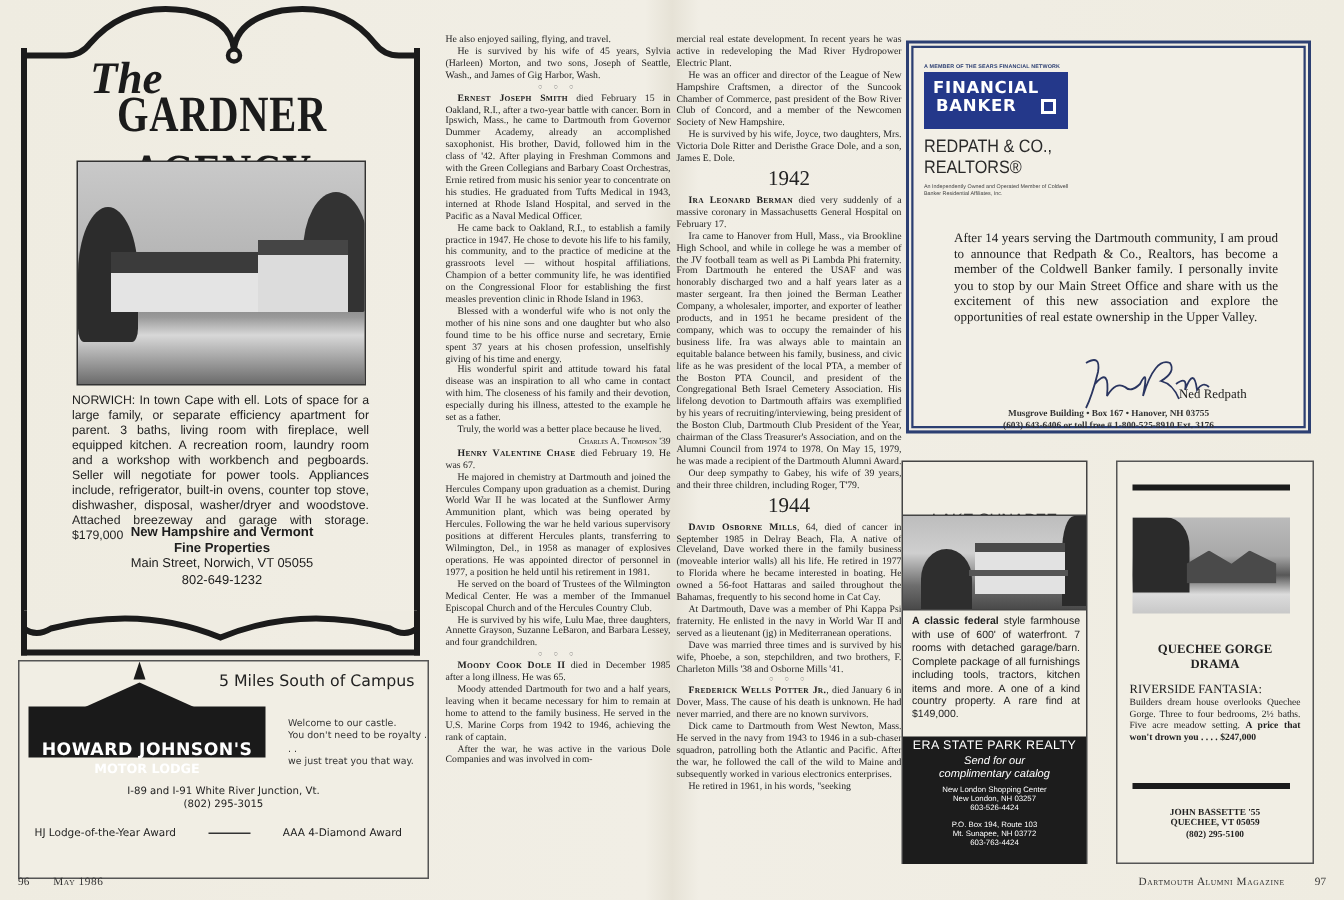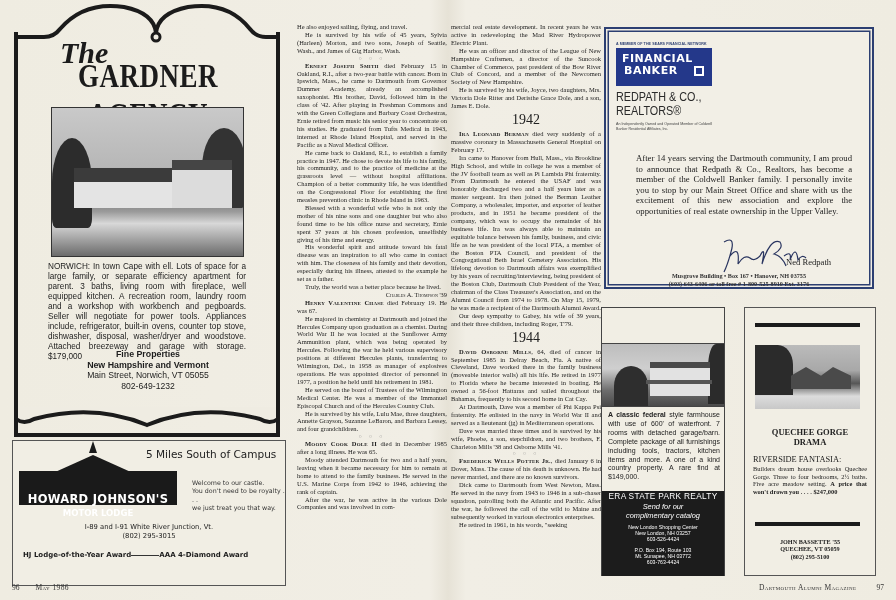--- a/index.html
+++ b/index.html
@@ -21,21 +21,21 @@
 
   
   .hojo { position: absolute; left: 12px; top: 440px; width: 274px; height: 146px; border: 1.5px solid #555; background: #f1eee4; }
   .hojo-miles { position: absolute; left: 133px; top: 7px; font-family: "DejaVu Sans", sans-serif; font-size: 10.5px; color: #222; }
   .hojo-roof { position: absolute; left: 18px; top: 0; width: 120px; height: 52px; }
   .hojo-logo { position: absolute; left: 6px; top: 30px; width: 158px; height: 34px; background: #1a1a1a; color: #fff; text-align: center; font-family: "DejaVu Sans", sans-serif; font-weight: bold; }
   .hojo-logo .l1 { font-size: 11.5px; line-height: 15px; margin-top: 21px; letter-spacing: 0.3px; }
   .hojo-logo .l2 { font-size: 8.5px; line-height: 12px; }
   .hojo-slogan { position: absolute; left: 179px; top: 38px; font-family: "DejaVu Sans", sans-serif; font-size: 6.3px; line-height: 8.4px; color: #333; }
   .hojo-addr { position: absolute; left: 0; top: 82px; width: 100%; text-align: center; font-family: "DejaVu Sans", sans-serif; font-size: 6.8px; line-height: 9px; }
-  .hojo-awards { position: absolute; left: 10px; top: 110px; width: 245px; display: flex; justify-content: flex-start; align-items: center; font-family: "DejaVu Sans", sans-serif; font-size: 7px; font-weight: bold; }
+  .hojo-awards { position: absolute; left: 10px; top: 110px; width: 245px; display: flex; justify-content: space-between; align-items: center; font-family: "DejaVu Sans", sans-serif; font-size: 7px; }
   .hojo-awards .dash { width: 28px; border-top: 1px solid #333; }
 
   .folio-left { position: absolute; left: 12px; top: 583px; font-size: 7.5px; color: #333; }
   .folio-left span { margin-left: 16px; font-variant: small-caps; letter-spacing: 0.4px; }
   .folio-right { position: absolute; right: 12px; top: 583px; font-size: 7.5px; color: #333; }
   .folio-right span { margin-right: 20px; font-variant: small-caps; letter-spacing: 0.4px; }
 
   
   .col { position: absolute; top: 23px; width: 150px; font-size: 6.5px; line-height: 7.9px; text-align: justify; color: #222; }
   .col p { text-indent: 8px; }
@@ -105,22 +105,22 @@
     <div class="gardner-the">The</div>
     <div class="gardner-title">GARDNER AGENCY</div>
     <div class="gardner-photo">
       <div class="tree"></div>
         <div class="tree2"></div>
       <div class="house"></div>
         <div class="wing"></div>
     </div>
     <div class="gardner-desc">NORWICH: In town Cape with ell. Lots of space for a large family, or separate efficiency apartment for parent. 3 baths, living room with fireplace, well equipped kitchen. A recreation room, laundry room and a workshop with workbench and pegboards. Seller will negotiate for power tools. Appliances include, refrigerator, built-in ovens, counter top stove, dishwasher, disposal, washer/dryer and woodstove. Attached breezeway and garage with storage. $179,000</div>
     <div class="gardner-company">
+      <b>New Hampshire and Vermont</b>
       <b>Fine Properties</b>
-      <b>New Hampshire and Vermont</b>
       <div>Main Street, Norwich, VT 05055</div>
       <div>802-649-1232</div>
     </div>
     <svg viewBox="0 0 266 40" style="position:absolute;left:14px;top:405px;width:266px;height:40px;">
       <path d="M2 2 L2 14 Q10 20 20 14 Q80 -2 133 20 Q186 -2 246 14 Q256 20 264 14 L264 2" fill="#efece2" stroke="#1b1b1b" stroke-width="4"></path>
     </svg>
   </div>
 
   <div class="hojo">
     <div class="hojo-miles">5 Miles South of Campus</div>

